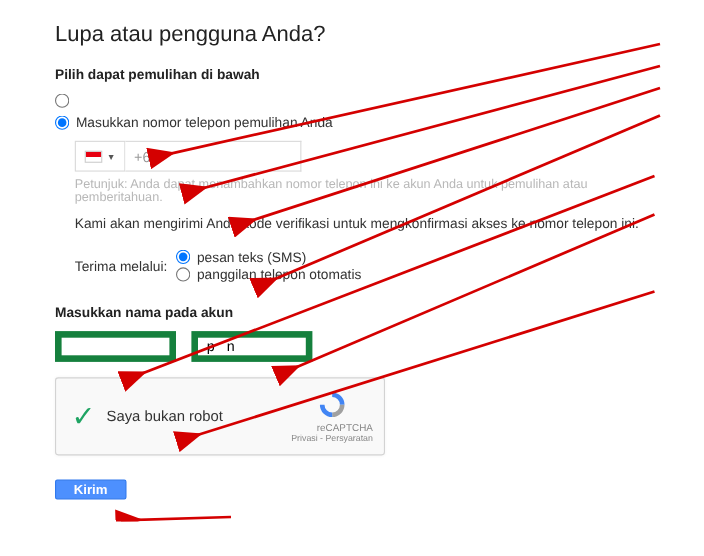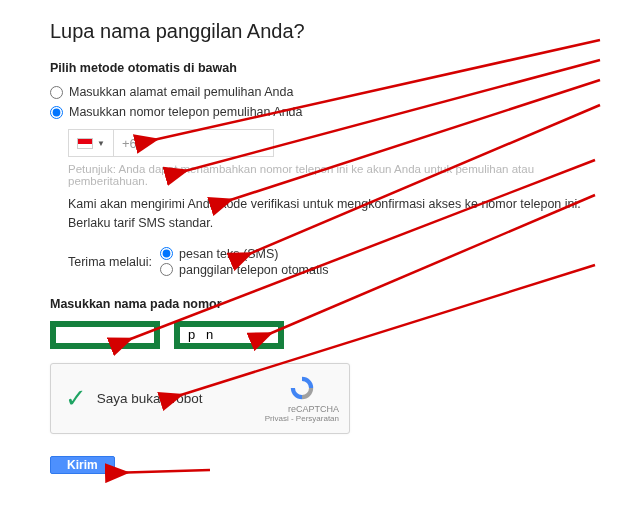--- a/index.html
+++ b/index.html
@@ -146,63 +146,61 @@
       top: 0; left: 0;
       pointer-events: none;
     }
     input[type="radio"] { margin: 0; }
   </style>
 </head>
 <body>
 
 
 
-<h1>Lupa nama panggilan Anda?</h1>
-
-<div class="section-title">Pilih metode otomatis di bawah</div>
+<h1>Lupa atau pengguna Anda?</h1>
+
+<div class="section-title">Pilih dapat pemulihan di bawah</div>
 
 <div class="radio-row">
   <input type="radio" name="method" style="">
-  <label>Masukkan alamat email pemulihan Anda</label>
 </div>
 
 <div class="radio-row">
   <input type="radio" name="method" checked="" style="">
   <label>Masukkan nomor telepon pemulihan Anda</label>
 </div>
 
 <div class="phone-group">
   <span class="phone-flag">
     <span class="flag-id"></span>
     <span class="arrow">▼</span>
   </span><input class="phone-input" type="text" value="+62" style="">
 </div>
 
 <div class="hint">Petunjuk: Anda dapat menambahkan nomor telepon ini ke akun Anda untuk pemulihan atau pemberitahuan.</div>
 
 <div class="desc">
   <span>Kami akan mengirimi Anda kode verifikasi untuk mengkonfirmasi akses ke nomor telepon ini.</span><br>
-  <span>Berlaku tarif SMS standar.</span>
 </div>
 
 <div class="receive-row">
   <div>Terima melalui:</div>
   <div class="receive-options">
     <div class="radio-row">
       <input type="radio" name="recv" checked="" style="">
       <label>pesan teks (SMS)</label>
     </div>
     <div class="radio-row">
       <input type="radio" name="recv" style="">
       <label>panggilan telepon otomatis</label>
     </div>
   </div>
 </div>
 
-<div class="section-title" style="margin-top:18px">Masukkan nama pada nomor</div>
+<div class="section-title" style="margin-top:18px">Masukkan nama pada akun</div>
 
 <div class="name-row">
   <input class="name-input" type="text" value="" style="">
   <input class="name-input" type="text" value="p   n" style="">
 </div>
 
 <div class="recaptcha">
   <span class="check">✓</span>
   <span class="label">Saya bukan robot</span>
   <div class="logo">

